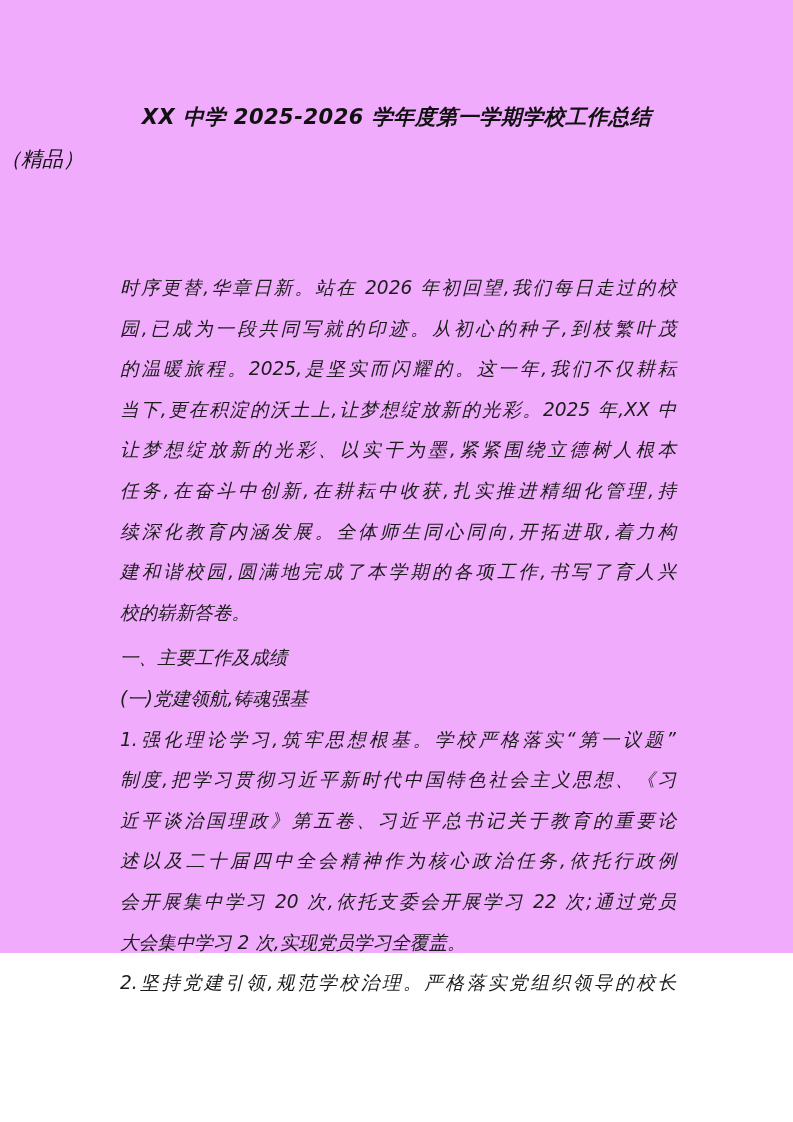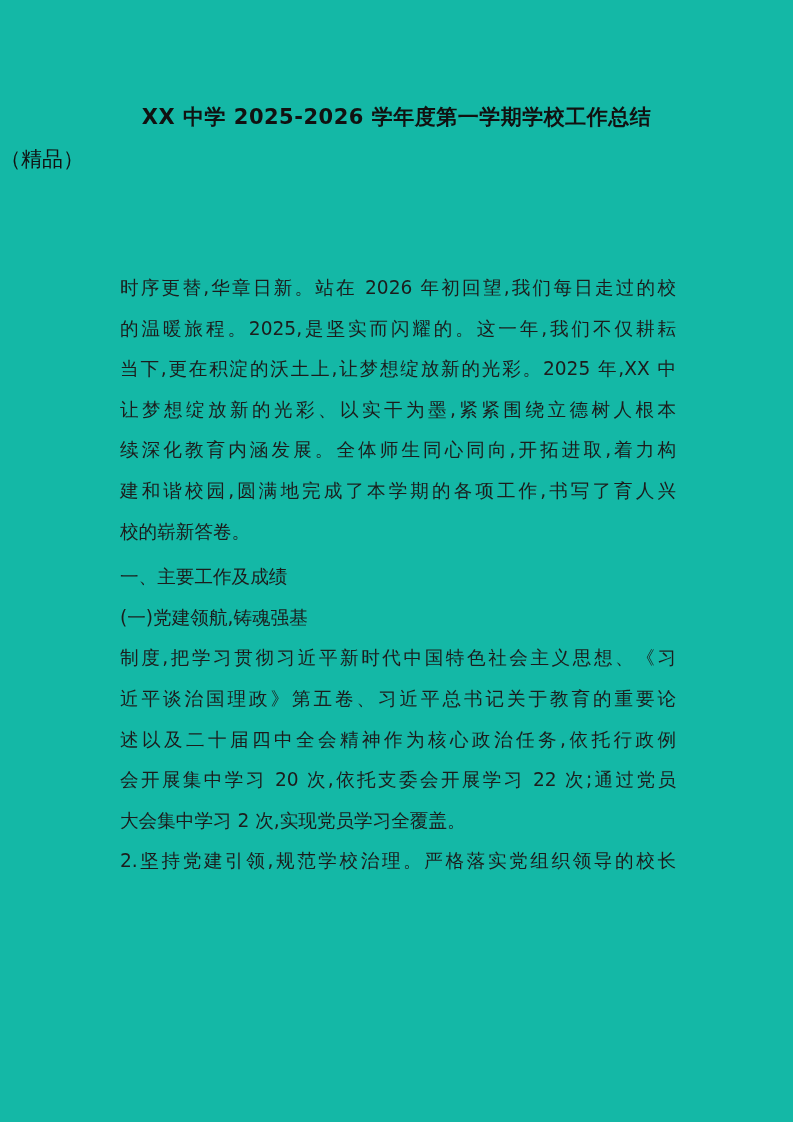--- a/index.html
+++ b/index.html
@@ -1,45 +1,48 @@
 <!DOCTYPE html>
 <html><head>
 <meta charset="utf-8">
 <style>
   html, body { margin: 0; padding: 0; background: #ffffff; }
   body { width: 793px; height: 1122px; position: relative; overflow: hidden;
          font-family: "DejaVu Sans", "Liberation Sans", sans-serif; color: #1a1a1a; }
-  .page { position: absolute; left: 0; top: 0; width: 793px; height: 1122px; background: #14b8a6; }
+  .page { position: absolute; left: 0; top: 0; width: 793px; height: 953px; background: #f0abfc; font-style: italic; }
   .title { position: absolute; left: 0; width: 793px; text-align: center; font-weight: bold;
            font-size: 21px; top: 103px; letter-spacing: 0.5px; color: #111; }
   .subtitle { position: absolute; left: 0; width: 793px; text-align: left;
               font-size: 21px; top: 145px; color: #111; }
   .body { position: absolute; left: 120px; top: 268px; width: 556px; }
   .line { display: block; font-size: 18.6px; line-height: 40.6px; height: 40.6px;
           white-space: nowrap; text-align: justify; text-align-last: justify; color: #1c1c1c; }
   .line.last { text-align-last: left; }
   .line.gap { margin-top: 5px; }
 </style>
 </head>
 <body>
 
 <div class="page">
   <div class="title">XX 中学 2025-2026 学年度第一学期学校工作总结</div>
   <div class="subtitle">（精品）</div>
 
   <div class="body">
     <span class="line">时序更替,华章日新。站在 2026 年初回望,我们每日走过的校</span>
+    <span class="line">园,已成为一段共同写就的印迹。从初心的种子,到枝繁叶茂</span>
     <span class="line">的温暖旅程。2025,是坚实而闪耀的。这一年,我们不仅耕耘</span>
     <span class="line">当下,更在积淀的沃土上,让梦想绽放新的光彩。2025 年,XX 中</span>
     <span class="line">让梦想绽放新的光彩、以实干为墨,紧紧围绕立德树人根本</span>
+    <span class="line">任务,在奋斗中创新,在耕耘中收获,扎实推进精细化管理,持</span>
     <span class="line">续深化教育内涵发展。全体师生同心同向,开拓进取,着力构</span>
     <span class="line">建和谐校园,圆满地完成了本学期的各项工作,书写了育人兴</span>
     <span class="line last">校的崭新答卷。</span>
     <span class="line last gap">一、主要工作及成绩</span>
     <span class="line last">(一)党建领航,铸魂强基</span>
+    <span class="line">1.强化理论学习,筑牢思想根基。学校严格落实“第一议题”</span>
     <span class="line">制度,把学习贯彻习近平新时代中国特色社会主义思想、《习</span>
     <span class="line">近平谈治国理政》第五卷、习近平总书记关于教育的重要论</span>
     <span class="line">述以及二十届四中全会精神作为核心政治任务,依托行政例</span>
     <span class="line">会开展集中学习 20 次,依托支委会开展学习 22 次;通过党员</span>
     <span class="line last">大会集中学习 2 次,实现党员学习全覆盖。</span>
     <span class="line">2.坚持党建引领,规范学校治理。严格落实党组织领导的校长</span>
   </div>
 </div>
 
 </body></html>

